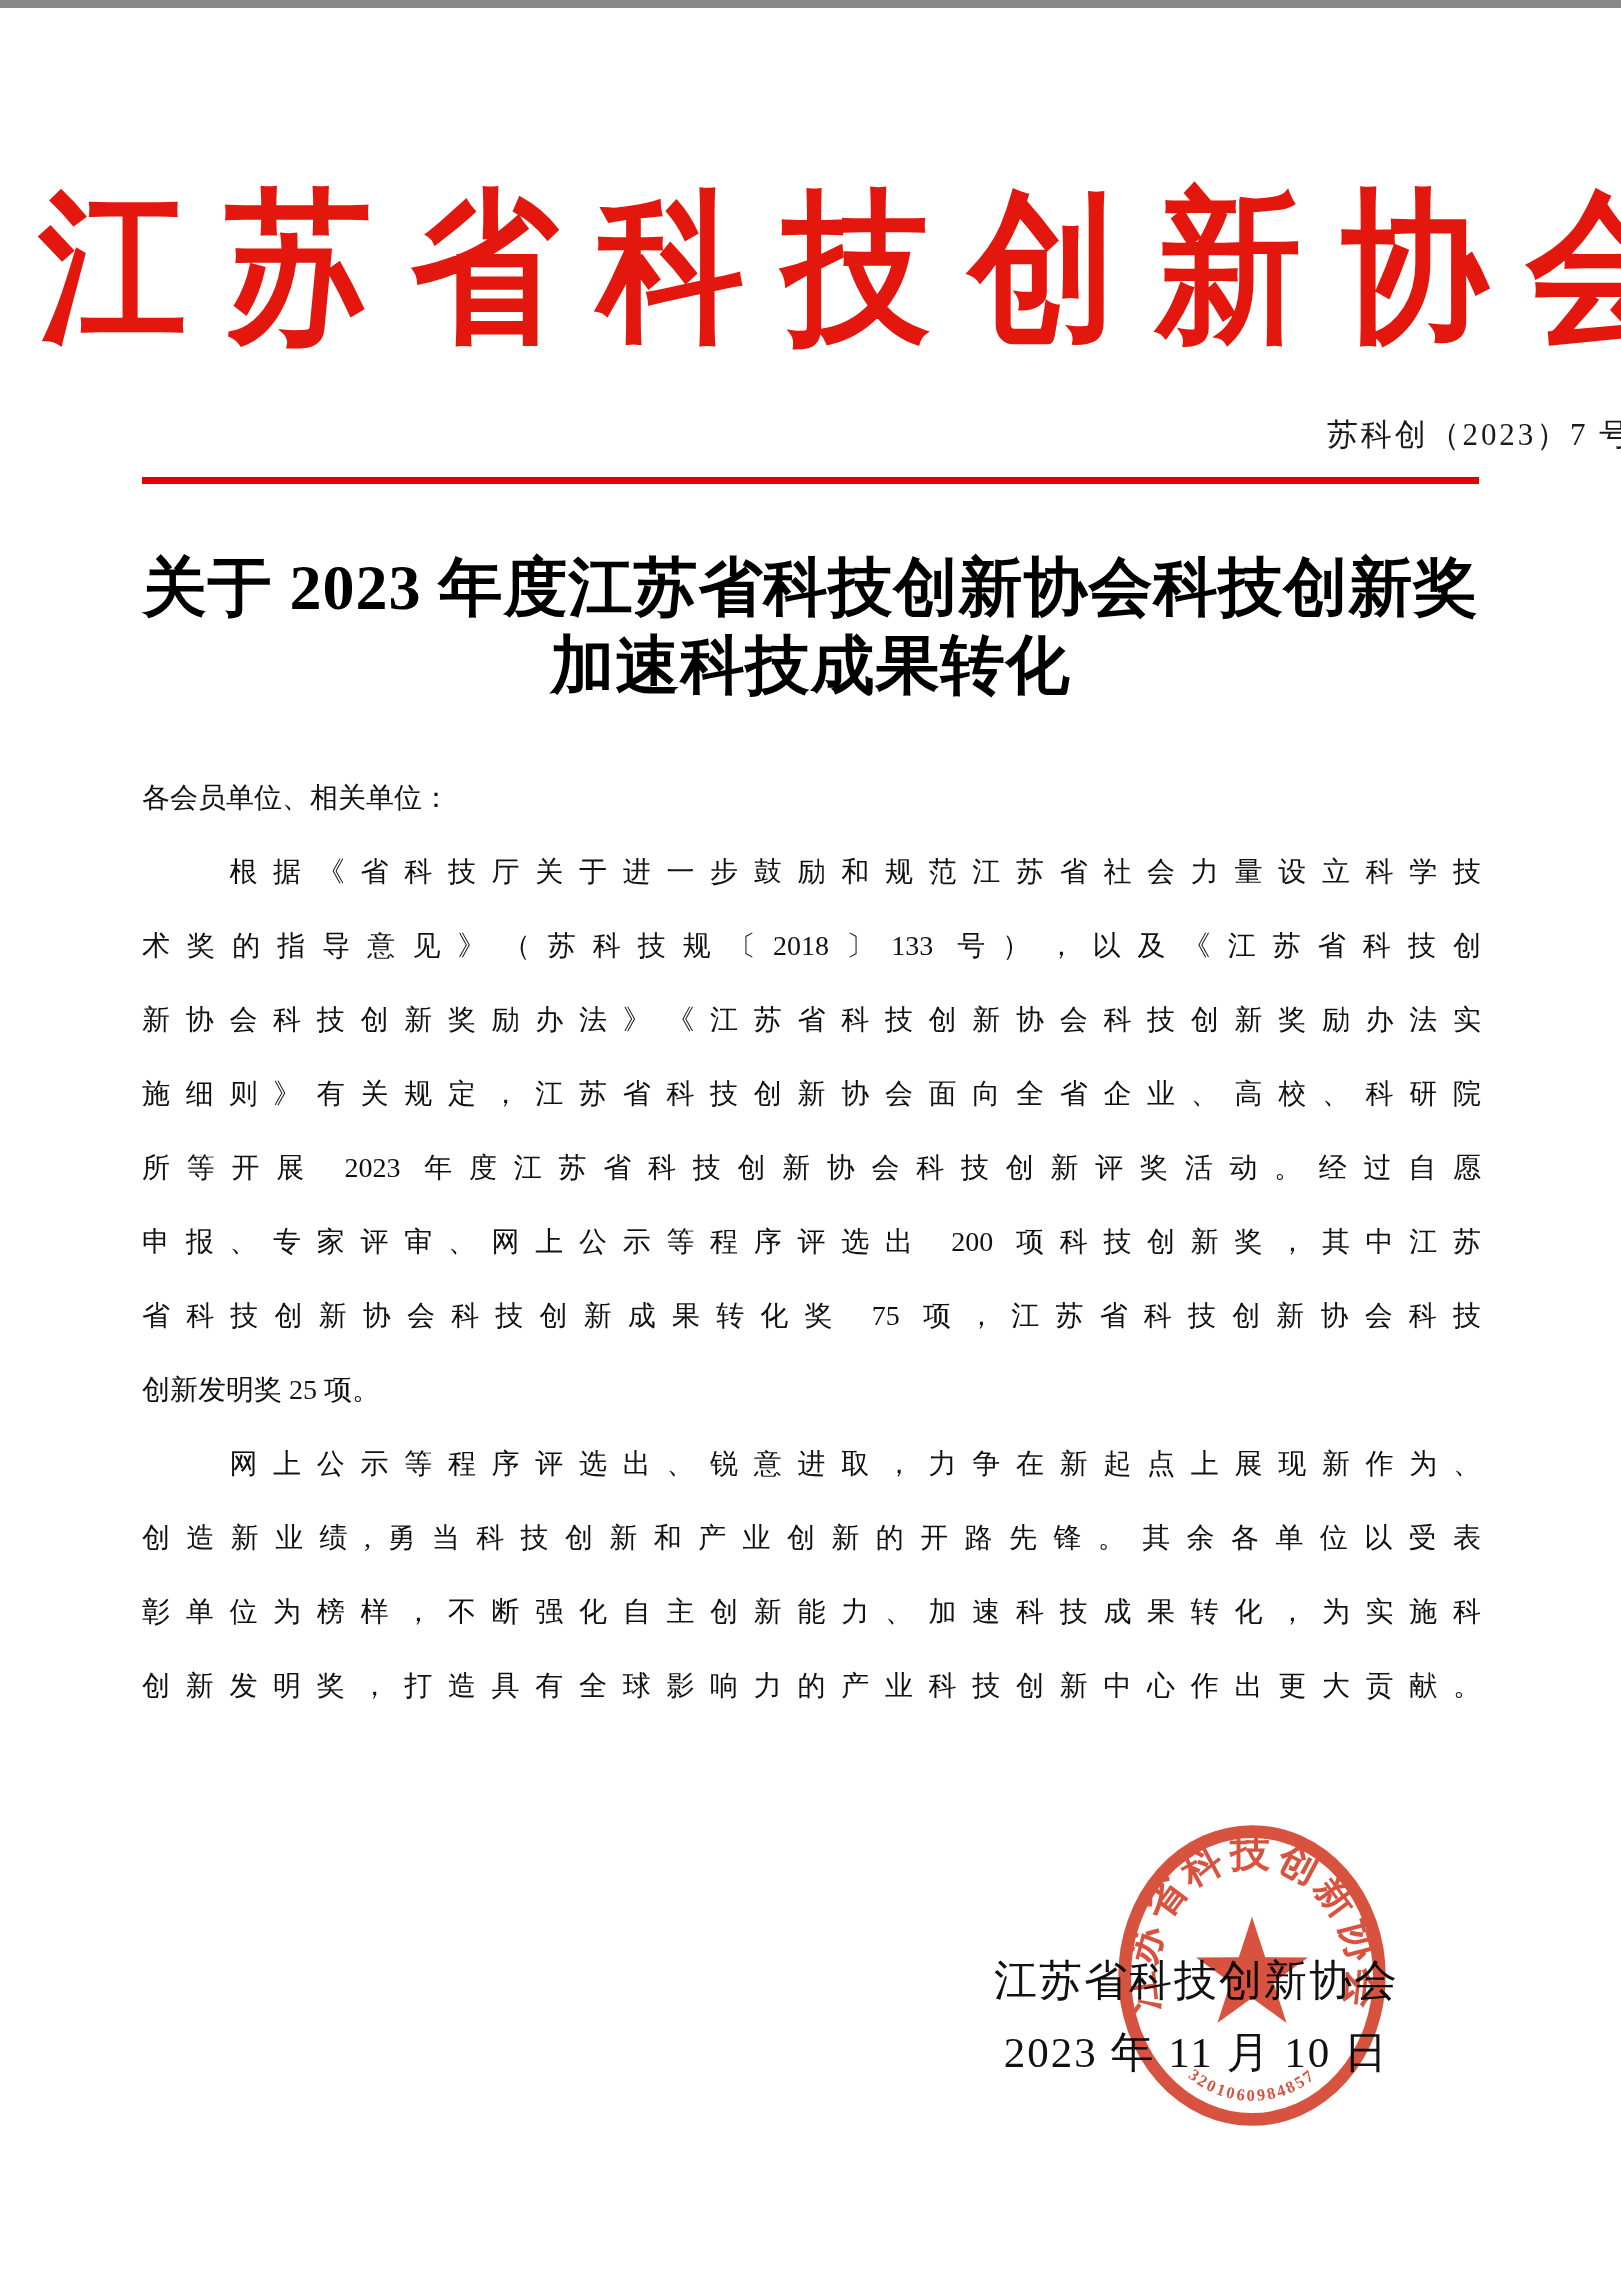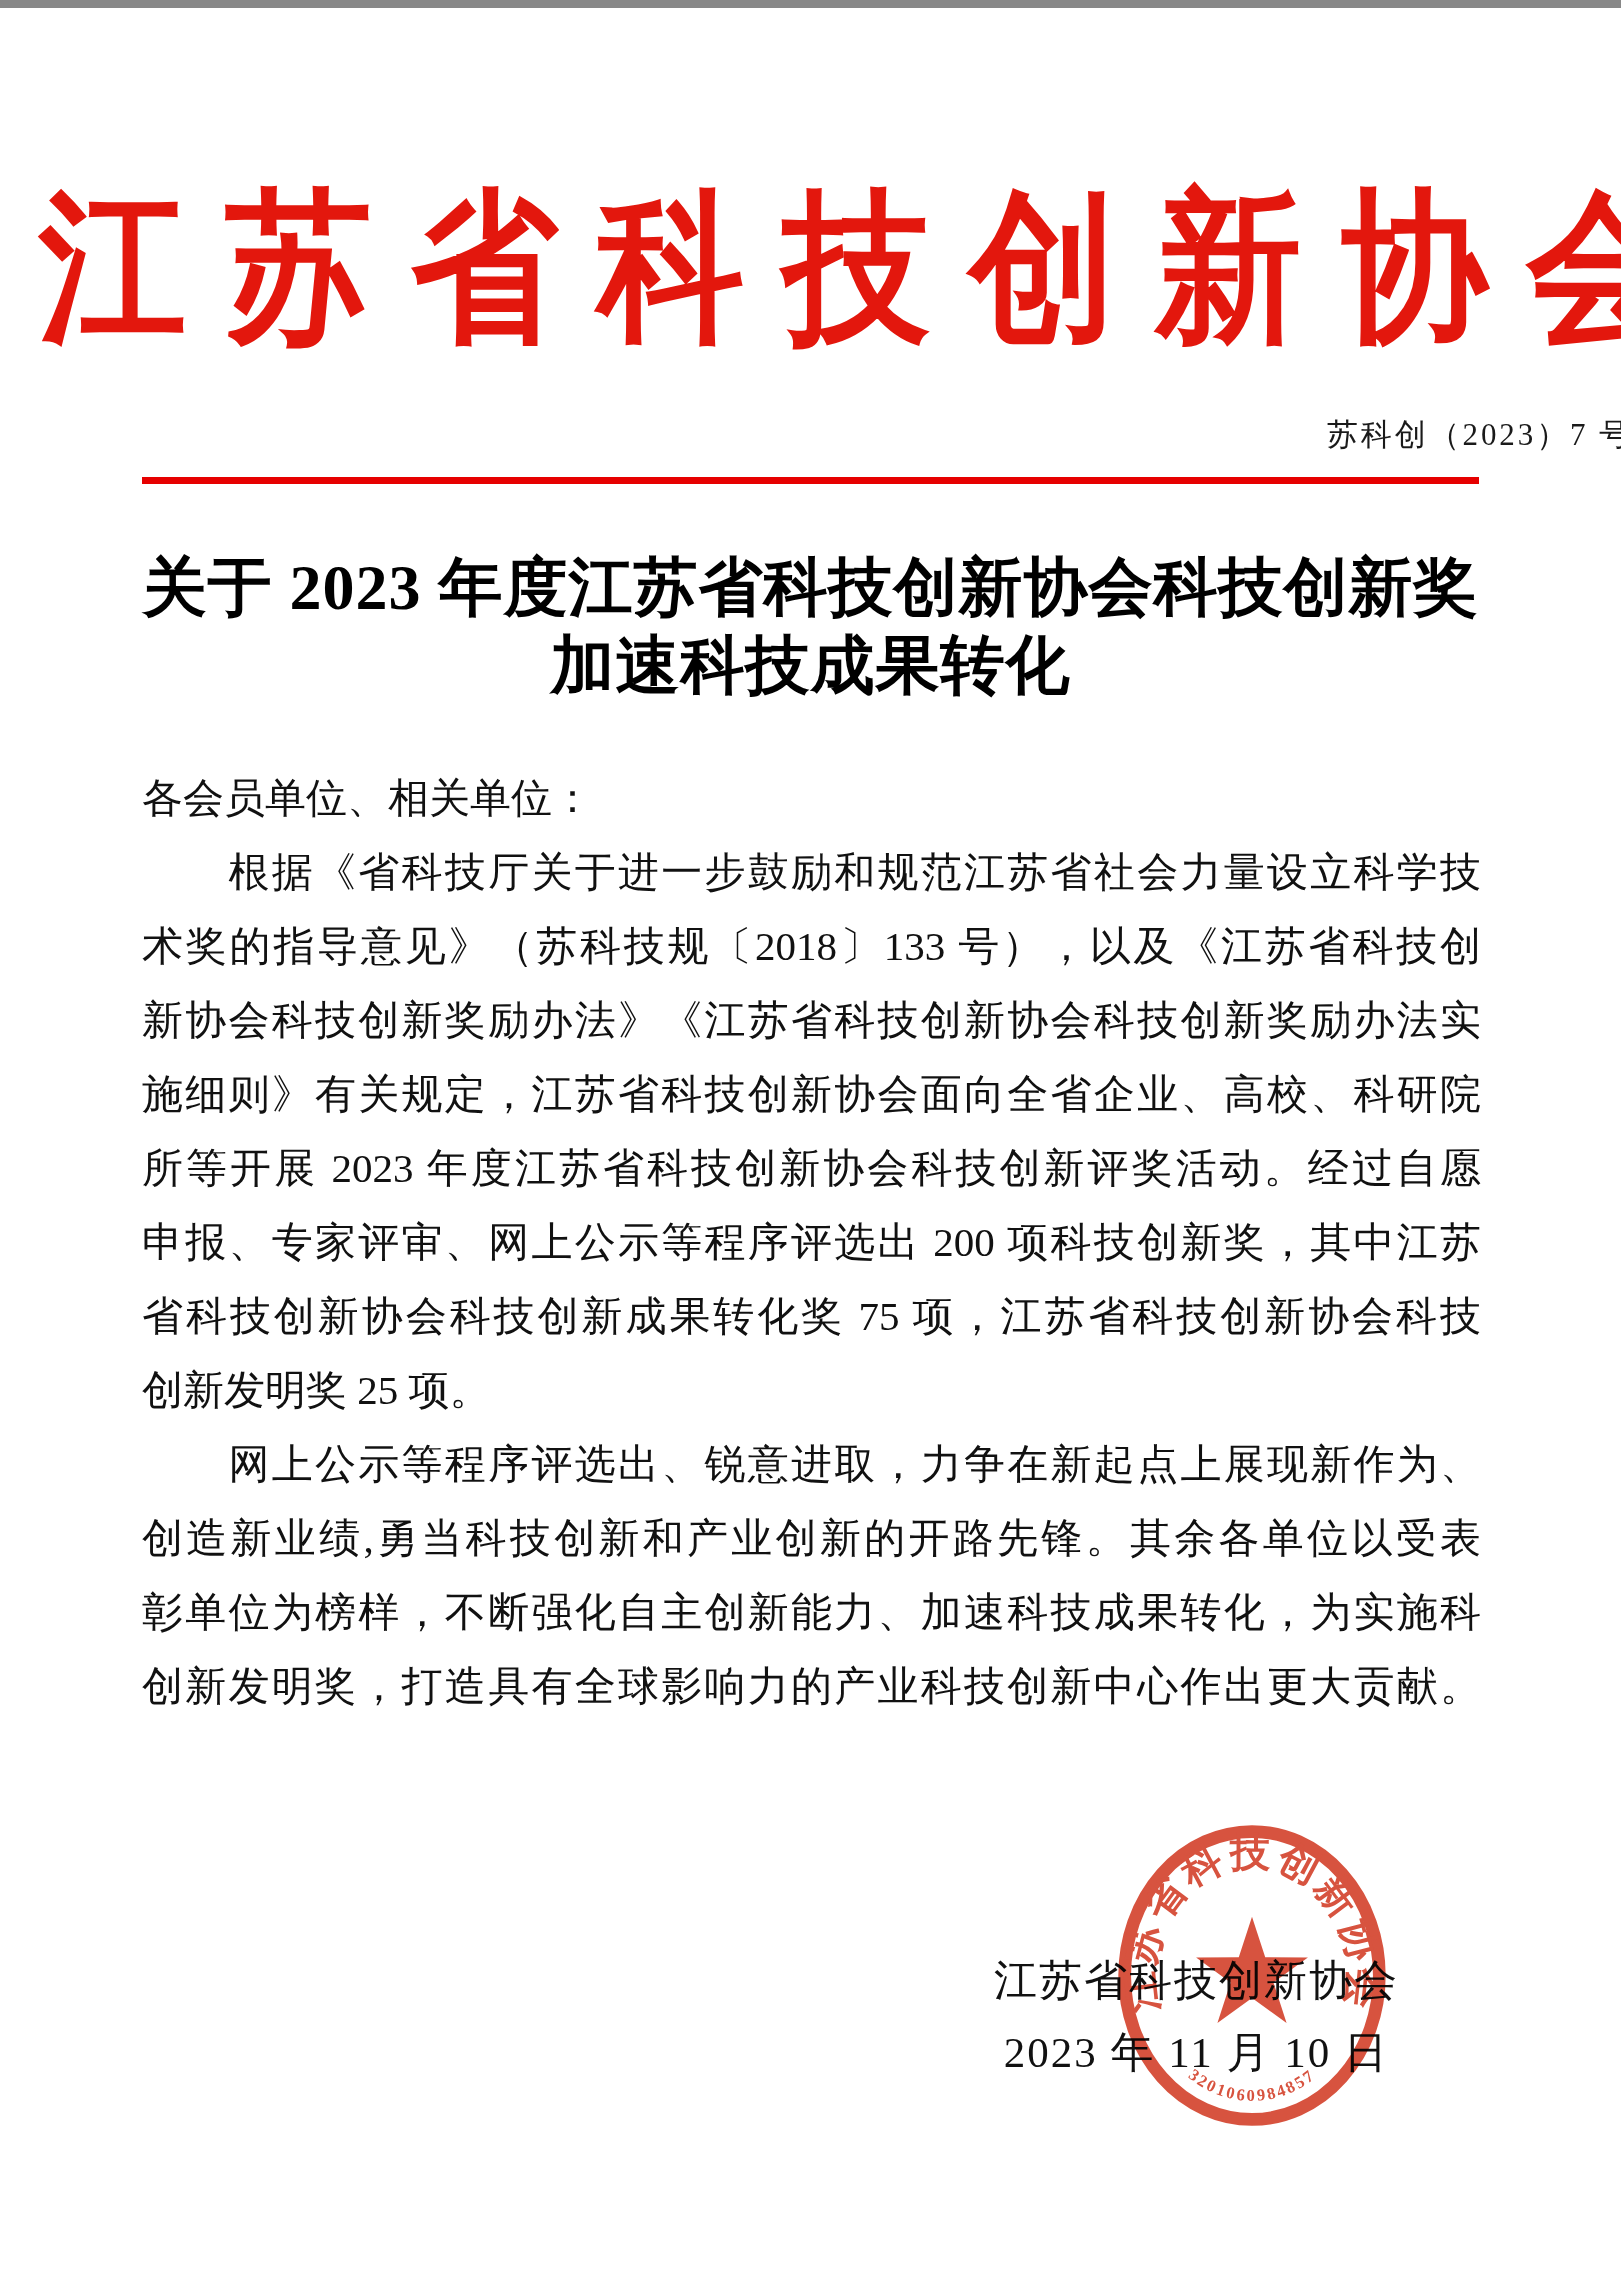--- a/index.html
+++ b/index.html
@@ -34,21 +34,21 @@
   }
   
   .doc-title{
     position:absolute;top:541px;left:0;width:100%;
     text-align:center;font-weight:bold;font-size:64px;
     line-height:78px;color:#000;letter-spacing:1px;
   }
   
   .body-text{
     position:absolute;top:753px;left:142px;width:1339px;
-    font-size:41px;line-height:74px;color:#111;
+    font-size:28px;line-height:74px;color:#111;
   }
   .body-line{white-space:pre-wrap;}
   .body-line.j{text-align:justify;text-align-last:justify;}
   
   .sign-org{
     position:absolute;top:1944px;right:222px;
     font-size:43px;color:#111;letter-spacing:2px;white-space:nowrap;
   }
   .sign-date{
     position:absolute;top:2016px;right:232px;

